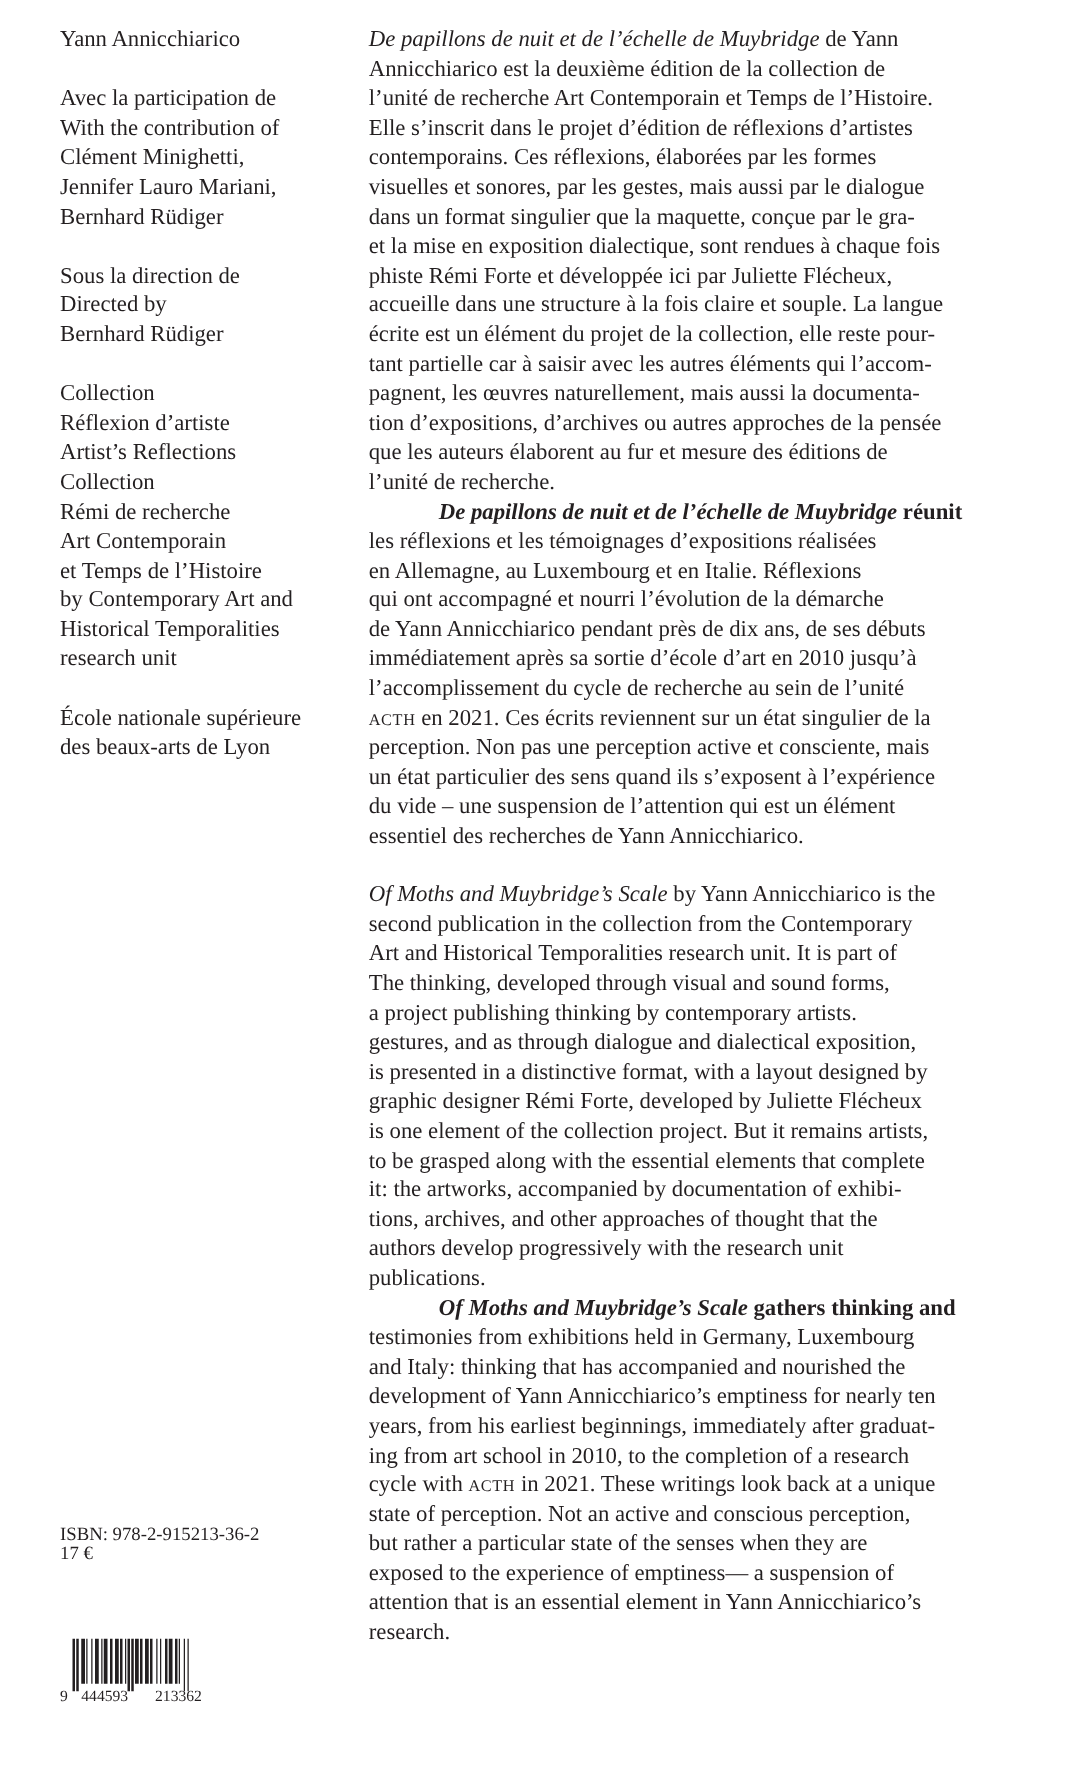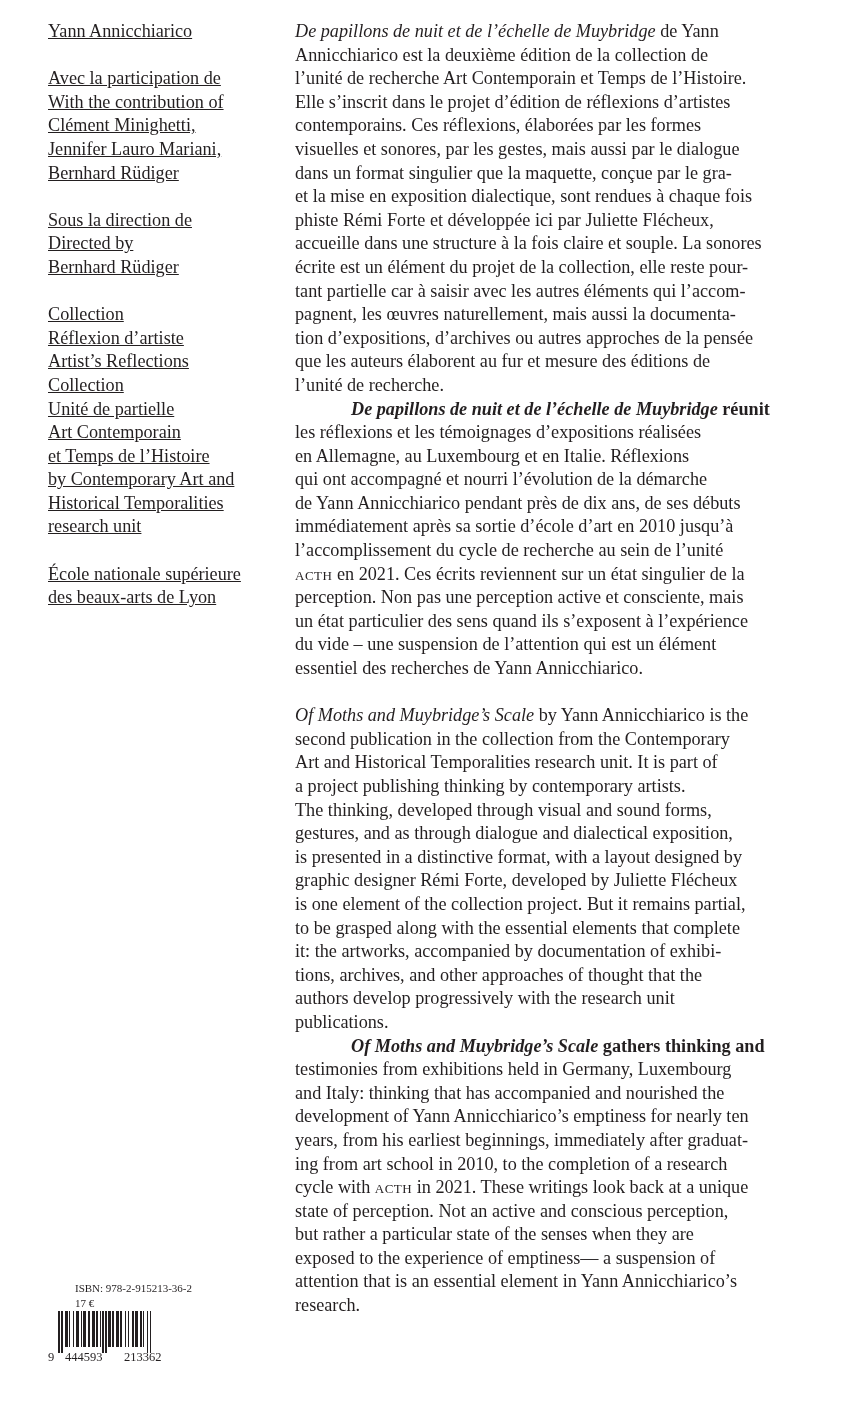--- a/index.html
+++ b/index.html
@@ -1,27 +1,27 @@
 <!DOCTYPE html>
 <html><head>
 <meta charset="utf-8">
 <style>
   html, body { margin:0; padding:0; background:#ffffff; }
   body { width:856px; height:1417px; position:relative; overflow:hidden;
          font-family:"Liberation Serif","DejaVu Serif",serif; color:#231f20; }
   .col-left { position:absolute; left:48px; top:20px; width:230px; font-size:18.2px; line-height:23.6px; }
-  .col-left .block { margin-bottom:23.6px;text-decoration:underline; }
+  .col-left .block { margin-bottom:23.6px; }
   .col-left .line { white-space:nowrap; }
   .col-right { position:absolute; left:295px; top:20px; width:530px; font-size:18.2px; line-height:23.6px; }
   .col-right .line { white-space:nowrap; }
   .col-right .indent { padding-left:56px;font-weight:bold; }
   .col-right .gap { height:23.6px; }
   .it { font-style:italic; }
   .sc { font-variant:small-caps; text-transform:lowercase; letter-spacing:0.5px; }
-  .isbn-block { position:absolute; left:48px; top:1281px; width:160px; font-size:11px; line-height:15px;margin-left:27px; }
+  .isbn-block { position:absolute; left:48px; top:1221px; width:160px; font-size:15px; line-height:15px; }
   .barcode { position:absolute; left:58px; top:1311px; width:112px; height:42px; display:flex; align-items:flex-start; }
   .barcode span { display:block; background:#231f20; height:36px; }
   .barcode span.g { height:42px; }
   .barcode span.s { background:transparent; }
   .bar-digits { position:absolute; left:48px; top:1350px; font-size:12.5px; line-height:14px; width:140px; }
   .bar-digits span { position:absolute; top:0; }
 </style>
 </head>
 <body>
 
@@ -39,21 +39,21 @@
   <div class="block">
     <div class="line">Sous la direction de</div>
     <div class="line">Directed by</div>
     <div class="line">Bernhard Rüdiger</div>
   </div>
   <div class="block">
     <div class="line">Collection</div>
     <div class="line">Réflexion d’artiste</div>
     <div class="line">Artist’s Reflections</div>
     <div class="line">Collection</div>
-    <div class="line">Unité de partielle</div>
+    <div class="line">Rémi de recherche</div>
     <div class="line">Art Contemporain</div>
     <div class="line">et Temps de l’Histoire</div>
     <div class="line">by Contemporary Art and</div>
     <div class="line">Historical Temporalities</div>
     <div class="line">research unit</div>
   </div>
   <div class="block">
     <div class="line">École nationale supérieure</div>
     <div class="line">des beaux-arts de Lyon</div>
   </div>
@@ -128,21 +128,21 @@
   <div>
     <div class="line"><span class="it">De papillons de nuit et de l’échelle de Muybridge</span><span> de Yann</span></div>
     <div class="line">Annicchiarico est la deuxième édition de la collection de</div>
     <div class="line">l’unité de recherche Art Contemporain et Temps de l’Histoire.</div>
     <div class="line">Elle s’inscrit dans le projet d’édition de réflexions d’artistes</div>
     <div class="line">contemporains. Ces réflexions, élaborées par les formes</div>
     <div class="line">visuelles et sonores, par les gestes, mais aussi par le dialogue</div>
     <div class="line">dans un format singulier que la maquette, conçue par le gra-</div>
     <div class="line">et la mise en exposition dialectique, sont rendues à chaque fois</div>
     <div class="line">phiste Rémi Forte et développée ici par Juliette Flécheux,</div>
-    <div class="line">accueille dans une structure à la fois claire et souple. La sonores</div>
+    <div class="line">accueille dans une structure à la fois claire et souple. La langue</div>
     <div class="line">écrite est un élément du projet de la collection, elle reste pour-</div>
     <div class="line">tant partielle car à saisir avec les autres éléments qui l’accom-</div>
     <div class="line">pagnent, les œuvres naturellement, mais aussi la documenta-</div>
     <div class="line">tion d’expositions, d’archives ou autres approches de la pensée</div>
     <div class="line">que les auteurs élaborent au fur et mesure des éditions de</div>
     <div class="line">l’unité de recherche.</div>
   </div>
 
   <div>
     <div class="line indent"><span class="it">De papillons de nuit et de l’échelle de Muybridge</span><span> réunit</span></div>
@@ -158,26 +158,26 @@
     <div class="line">du vide – une suspension de l’attention qui est un élément</div>
     <div class="line">essentiel des recherches de Yann Annicchiarico.</div>
   </div>
 
   <div class="gap"></div>
 
   <div>
     <div class="line"><span class="it">Of Moths and Muybridge’s Scale</span><span> by Yann Annicchiarico is the</span></div>
     <div class="line">second publication in the collection from the Contemporary</div>
     <div class="line">Art and Historical Temporalities research unit. It is part of</div>
+    <div class="line">The thinking, developed through visual and sound forms,</div>
     <div class="line">a project publishing thinking by contemporary artists.</div>
-    <div class="line">The thinking, developed through visual and sound forms,</div>
     <div class="line">gestures, and as through dialogue and dialectical exposition,</div>
     <div class="line">is presented in a distinctive format, with a layout designed by</div>
     <div class="line">graphic designer Rémi Forte, developed by Juliette Flécheux</div>
-    <div class="line">is one element of the collection project. But it remains partial,</div>
+    <div class="line">is one element of the collection project. But it remains artists,</div>
     <div class="line">to be grasped along with the essential elements that complete</div>
     <div class="line">it: the artworks, accompanied by documentation of exhibi-</div>
     <div class="line">tions, archives, and other approaches of thought that the</div>
     <div class="line">authors develop progressively with the research unit</div>
     <div class="line">publications.</div>
   </div>
 
   <div>
     <div class="line indent"><span class="it">Of Moths and Muybridge’s Scale</span><span> gathers thinking and</span></div>
     <div class="line">testimonies from exhibitions held in Germany, Luxembourg</div>

